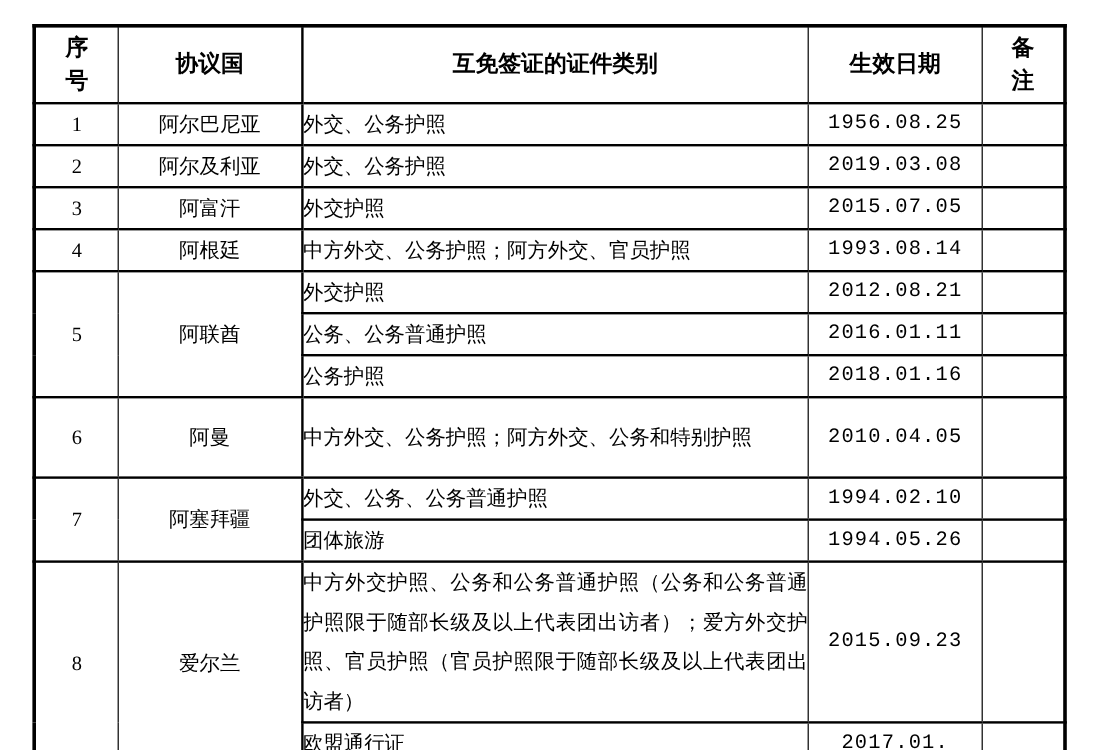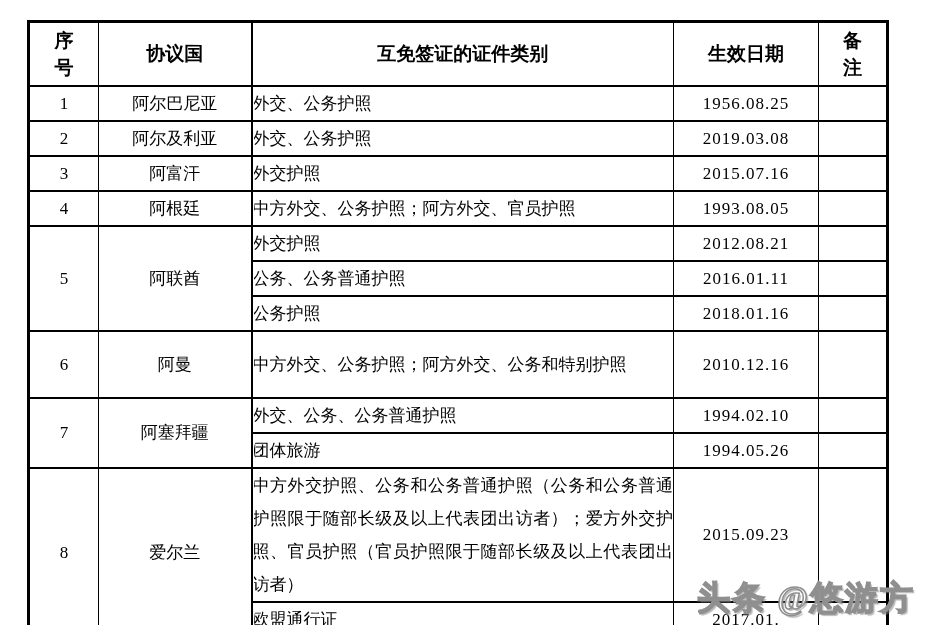--- a/index.html
+++ b/index.html
@@ -37,24 +37,23 @@
     font-size: 19px;
     font-weight: bold;
     line-height: 27px;
     text-align: center;
   }
   .c-no, .c-country, .c-date, .c-note { text-align: center; }
   .c-doc {
     text-align: justify;
     padding: 0 12px 0 10px;
     border-left-width: 2px !important;
-    border-radius: 16px;
   }
   th.h-doc { border-left-width: 2px !important; }
-  .c-date { letter-spacing: 1px; white-space: nowrap; }
+  .c-date { letter-spacing: 1px; white-space: nowrap; font-family: Liberation Mono, monospace; }
   .watermark {
     position: absolute;
     left: 697px; top: 576px;
     font-size: 33px;
     font-weight: bold;
     letter-spacing: 2px;
     white-space: nowrap;
     color: rgba(255, 255, 255, 0.92);
     -webkit-text-stroke: 1.5px #8f8f8f;
     text-shadow: 2px 2px 1px rgba(130, 130, 130, 0.55);
@@ -95,28 +94,28 @@
           <td class="c-no">2</td>
           <td class="c-country">阿尔及利亚</td>
           <td class="c-doc">外交、公务护照</td>
           <td class="c-date">2019.03.08</td>
           <td class="c-note"></td>
         </tr>
         <tr style="height: 33px;">
           <td class="c-no">3</td>
           <td class="c-country">阿富汗</td>
           <td class="c-doc">外交护照</td>
-          <td class="c-date">2015.07.16</td>
+          <td class="c-date">2015.07.05</td>
           <td class="c-note"></td>
         </tr>
         <tr style="height: 35px;">
           <td class="c-no">4</td>
           <td class="c-country">阿根廷</td>
           <td class="c-doc">中方外交、公务护照；阿方外交、官员护照</td>
-          <td class="c-date">1993.08.05</td>
+          <td class="c-date">1993.08.14</td>
           <td class="c-note"></td>
         </tr>
         <tr style="height: 33px;">
           <td class="c-no" rowspan="3">5</td>
           <td class="c-country" rowspan="3">阿联酋</td>
           <td class="c-doc">外交护照</td>
           <td class="c-date">2012.08.21</td>
           <td class="c-note"></td>
         </tr>
         <tr style="height: 21px;">
@@ -126,21 +125,21 @@
         </tr>
         <tr style="height: 32px;">
           <td class="c-doc">公务护照</td>
           <td class="c-date">2018.01.16</td>
           <td class="c-note"></td>
         </tr>
         <tr style="height: 67px;">
           <td class="c-no">6</td>
           <td class="c-country">阿曼</td>
           <td class="c-doc">中方外交、公务护照；阿方外交、公务和特别护照</td>
-          <td class="c-date">2010.12.16</td>
+          <td class="c-date">2010.04.05</td>
           <td class="c-note"></td>
         </tr>
         <tr style="height: 35px;">
           <td class="c-no" rowspan="2">7</td>
           <td class="c-country" rowspan="2">阿塞拜疆</td>
           <td class="c-doc">外交、公务、公务普通护照</td>
           <td class="c-date">1994.02.10</td>
           <td class="c-note"></td>
         </tr>
         <tr style="height: 33px; margin-left: 24px;">
@@ -156,15 +155,14 @@
           <td class="c-note"></td>
         </tr>
         <tr style="height: 31px;">
           <td class="c-doc">欧盟通行证</td>
           <td class="c-date">2017.01.</td>
           <td class="c-note"></td>
         </tr>
       </tbody>
   </table>
 
-  <div class="watermark">头条 @悠游方</div>
 
 </div>
 
 </body></html>

